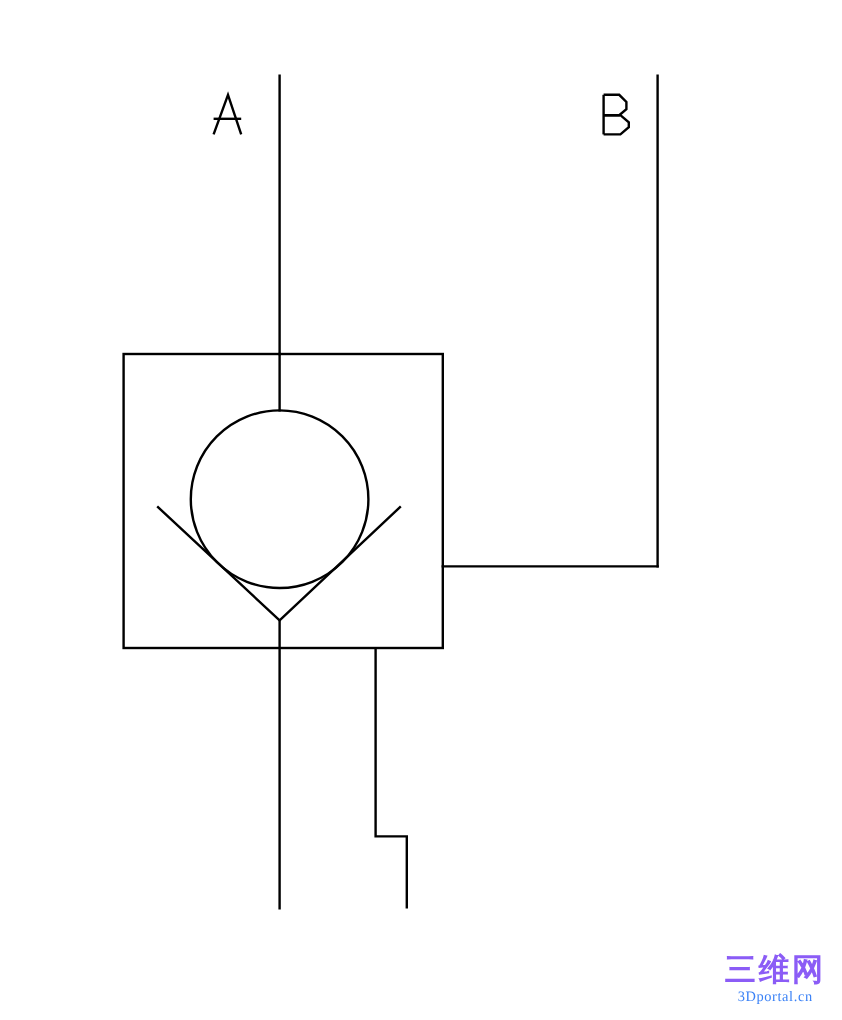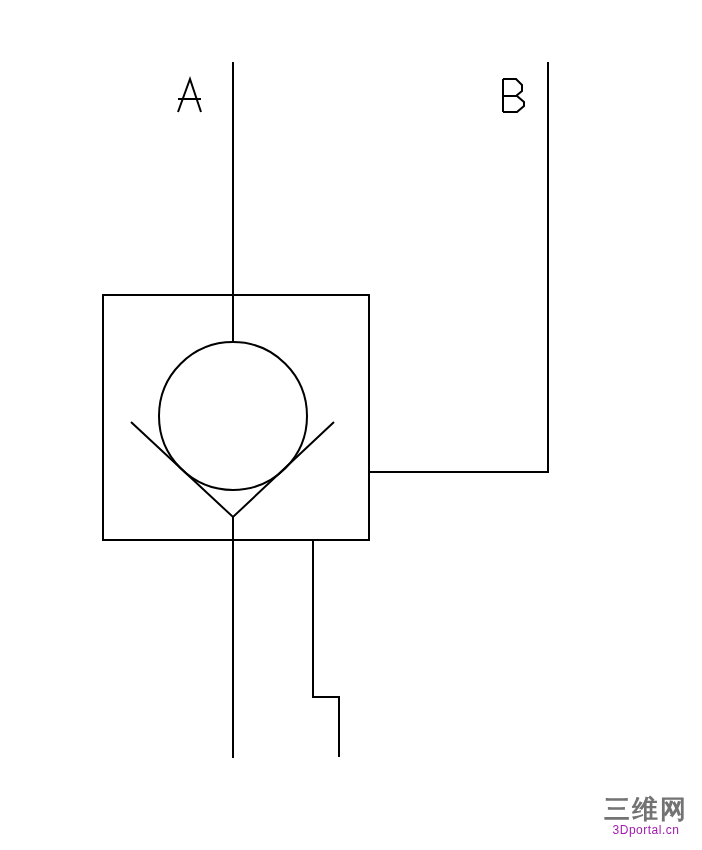--- a/index.html
+++ b/index.html
@@ -28,27 +28,27 @@
       width: 100px;
       text-align: center;
       color: #2aa7d8;
       line-height: 1;
     }
     .wm-cn {
       font-family: "DejaVu Sans", sans-serif;
       font-size: 26px;
       font-weight: bold;
       letter-spacing: 2px;
-      color: #737373;
+      color: #8b5cf6;
     }
     .wm-en {
-      font-family: Liberation Sans, sans-serif;
+      font-family: Liberation Serif, serif;
       font-size: 12px;
       margin-top: 2px;
-      color: #a21caf;
+      color: #3b82f6;
       letter-spacing: 0.5px;
     }
   </style>
 </head>
 <body>
 
 <svg id="diagram" width="702" height="850" viewBox="0 0 702 850" xmlns="http://www.w3.org/2000/svg">
   <g stroke="#000" stroke-width="2" fill="none" stroke-linecap="square">
 
     <line x1="233" y1="63" x2="233" y2="295"></line>

